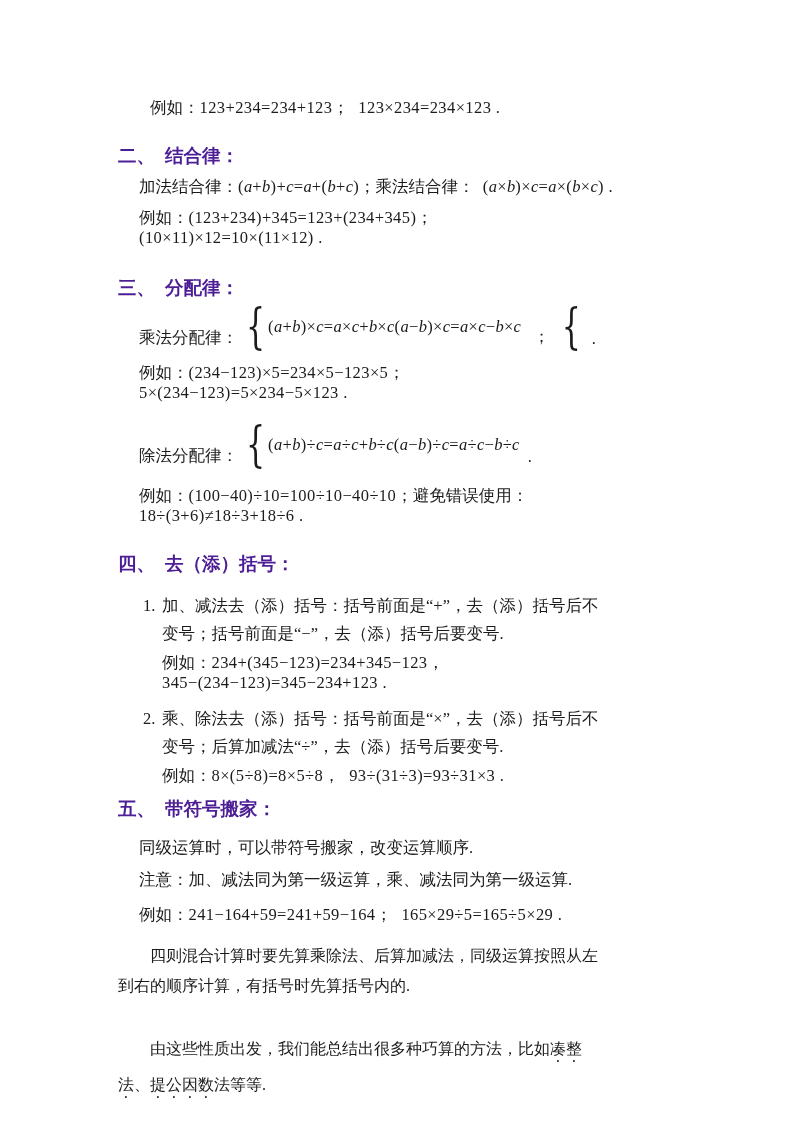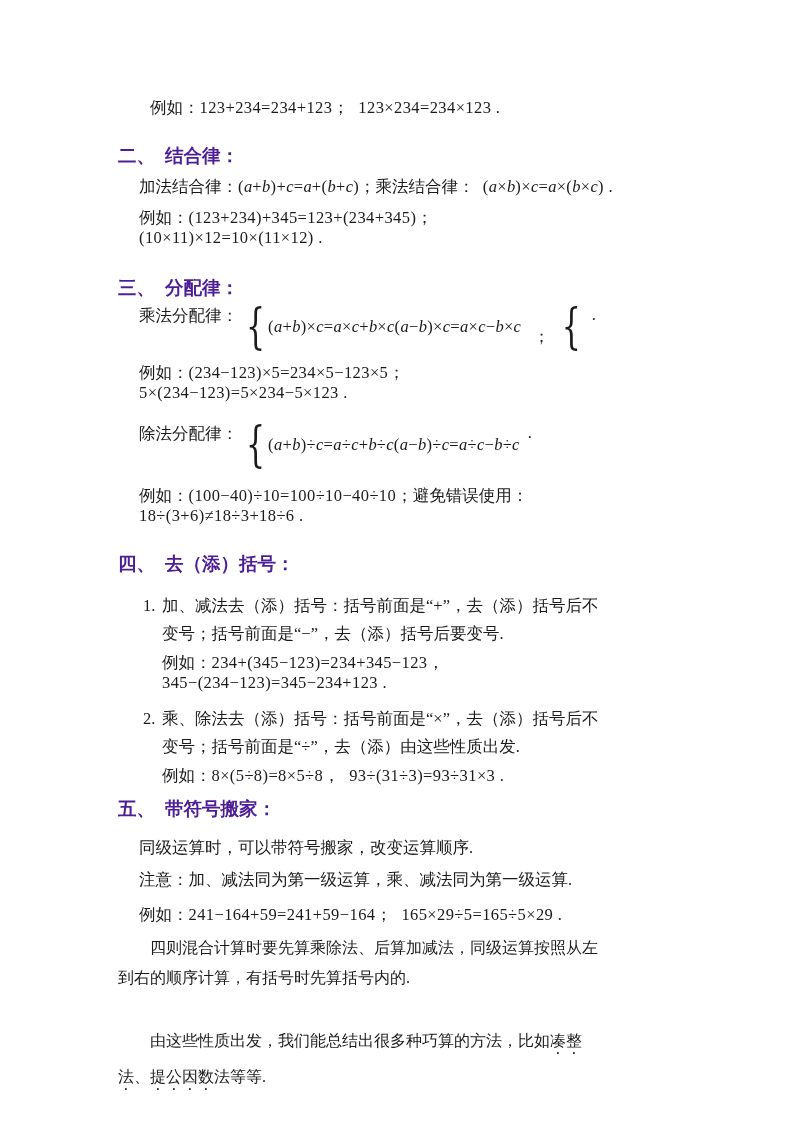--- a/index.html
+++ b/index.html
@@ -18,21 +18,21 @@
   .math{font-family:"Liberation Serif","DejaVu Serif",serif;font-size:16.5px;letter-spacing:0.4px;}
   .math i{font-style:italic;letter-spacing:0.2px;}
   .sec-h{
     font-family:"Liberation Sans","DejaVu Sans",sans-serif;
     font-weight:700;font-size:18.5px;line-height:22px;color:#4c1d95;margin:0;
   }
   .sec-h .h-num{margin-right:10px;}
   .sec-body{margin-left:21px;}
   .indent-ex{margin-left:32px;}
   
-  .cases-line{display:flex;align-items:flex-start;}
+  .cases-line{display:flex;align-items:flex-end;}
   .cases-line .label{margin-right:8px;font-size:16.5px;}
   .brace-group{display:flex;align-items:center;}
   .brace{
     display:inline-block;
     font-family:"DejaVu Serif",serif;
     font-size:30px;font-weight:400;
     transform:scaleY(1.6);transform-origin:center;
     margin-right:3px;line-height:44px;
   }
   .stack{display:flex;flex-direction:row;}
@@ -47,21 +47,21 @@
   
   .para{font-size:16px;line-height:30px;text-indent:2em;}
   .closing{font-size:16px;line-height:36px;text-indent:2em;}
   .emph{
     -webkit-text-emphasis-style:dot;
     -webkit-text-emphasis-position:under;
     text-emphasis-style:dot;
     text-emphasis-position:under right;
   }
   
-  .mt5{margin-top:5px;}.mt6{margin-top:6px;}.mt8{margin-top:8px;}
+  .mt5{margin-top:5px;}.mt6{margin-top:6px;}.mt8{margin-top:16px;}
   .mt10{margin-top:10px;}.mt11{margin-top:11px;}.mt12{margin-top:12px;}
   .mt14{margin-top:14px;}.mt15{margin-top:15px;}.mt17{margin-top:17px;}
   .mt18{margin-top:18px;}.mt19{margin-top:19px;}.mt20{margin-top:20px;}
   .mt27{margin-top:27px;}.mt29{margin-top:29px;}.mt30{margin-top:30px;}
 </style>
 </head>
 <body>
 
 <div class="page">
   <div class="content">
@@ -113,21 +113,21 @@
     <p class="sec-h mt27"><span class="h-num">四、</span><span>去（添）括号：</span></p>
 
     <div class="item mt17">
       <span class="item-num">1.</span>
       <p class="item-text">加、减法去（添）括号：括号前面是“+”，去（添）括号后不变号；括号前面是“−”，去（添）括号后要变号.</p>
     </div>
     <p class="line item-ex mt5"><span class="cn">例如：</span><span class="math">234+(345−123)=234+345−123，  345−(234−123)=345−234+123 .</span></p>
 
     <div class="item mt12">
       <span class="item-num">2.</span>
-      <p class="item-text">乘、除法去（添）括号：括号前面是“×”，去（添）括号后不变号；括号前面是“÷”，去（添）由这些性质出发.</p>
+      <p class="item-text">乘、除法去（添）括号：括号前面是“×”，去（添）括号后不变号；后算加减法“÷”，去（添）括号后要变号.</p>
     </div>
     <p class="line item-ex mt5"><span class="cn">例如：</span><span class="math">8×(5÷8)=8×5÷8，  93÷(31÷3)=93÷31×3 .</span></p>
 
     <p class="sec-h mt12"><span class="h-num">五、</span><span>带符号搬家：</span></p>
     <div class="sec-body">
       <p class="line mt18">同级运算时，可以带符号搬家，改变运算顺序.</p>
       <p class="line mt12">注意：加、减法同为第一级运算，乘、减法同为第一级运算.</p>
       <p class="line mt15"><span class="cn">例如：</span><span class="math">241−164+59=241+59−164；  165×29÷5=165÷5×29 .</span></p>
     </div>
     <p class="para mt8">四则混合计算时要先算乘除法、后算加减法，同级运算按照从左到右的顺序计算，有括号时先算括号内的.</p>

